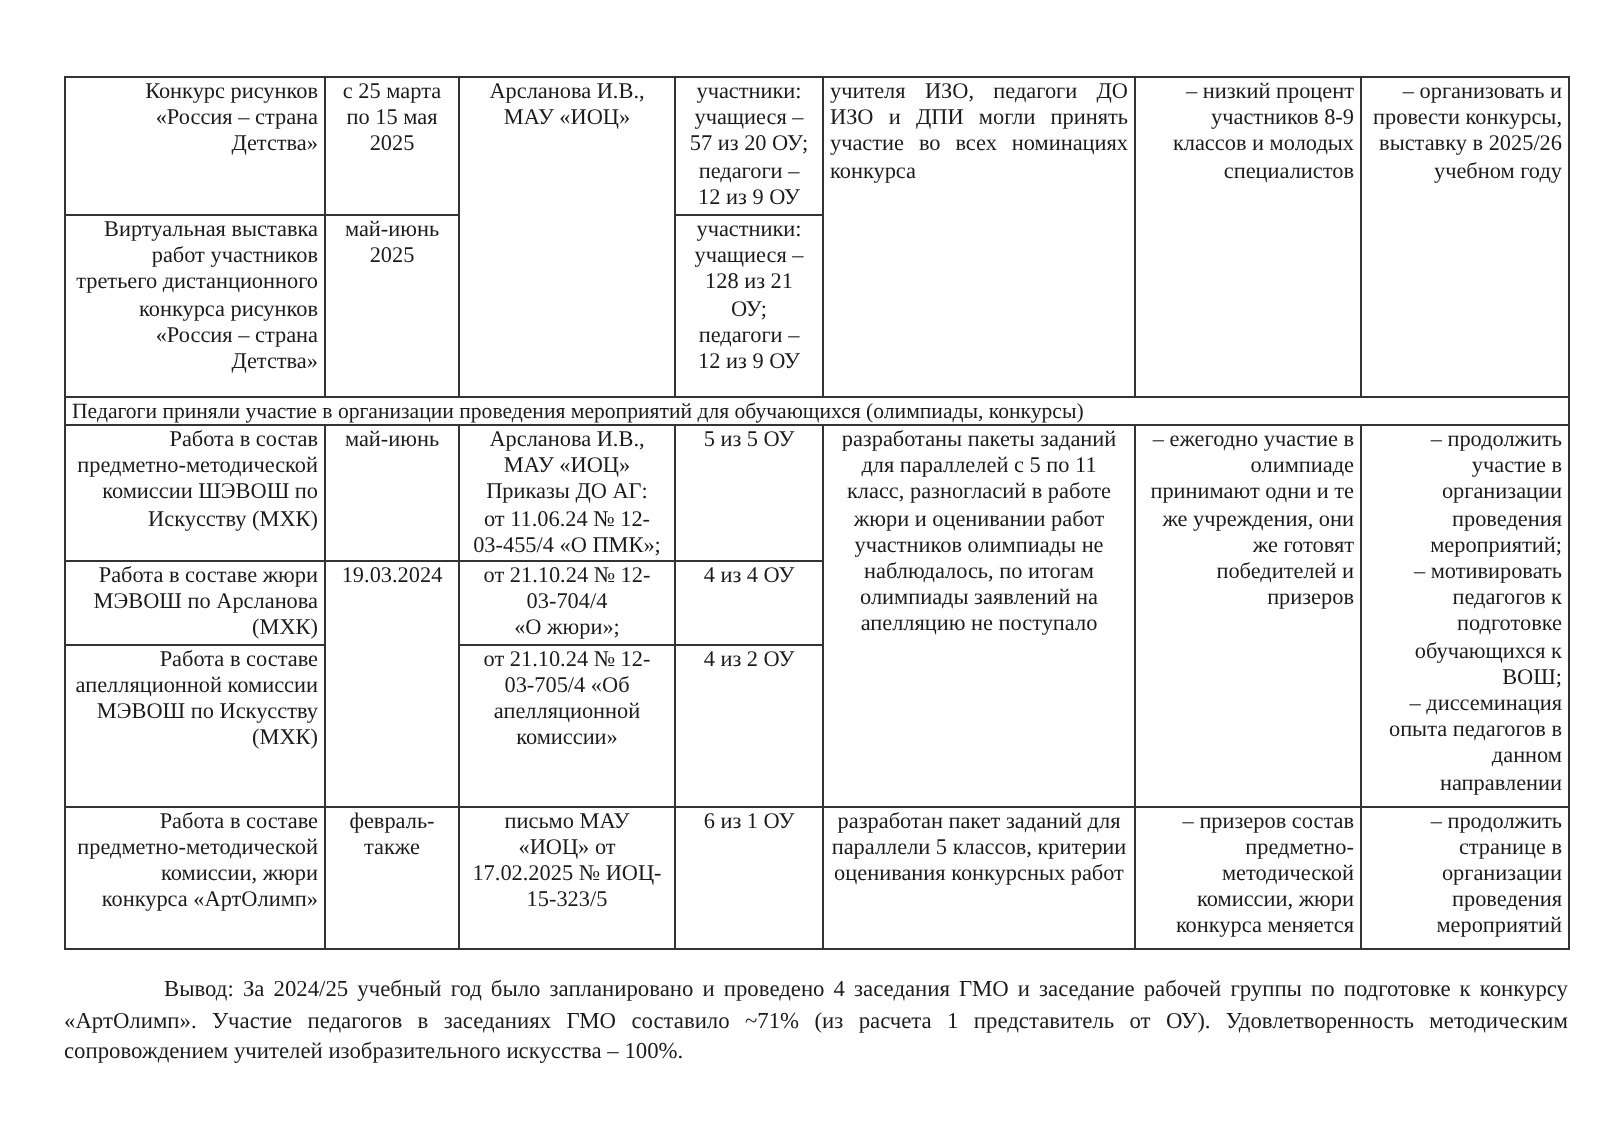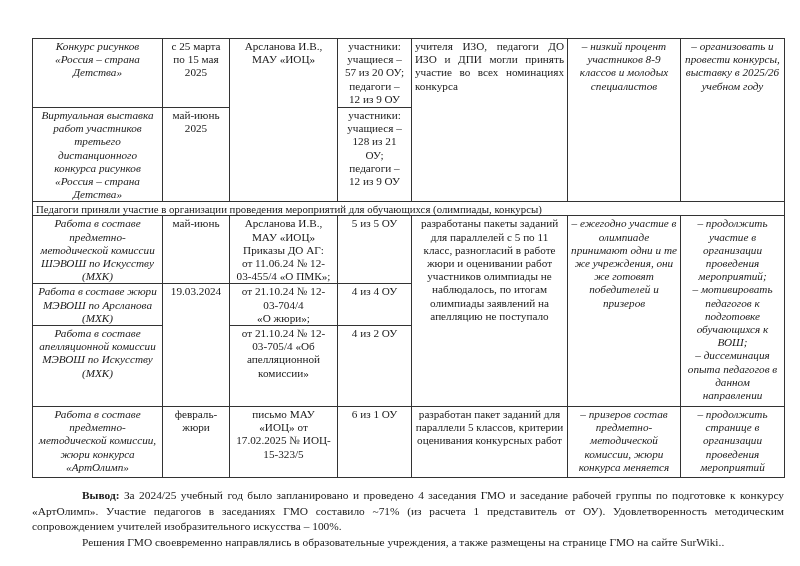--- a/index.html
+++ b/index.html
@@ -3,27 +3,27 @@
 <meta charset="utf-8">
 <style>
   html, body { margin: 0; padding: 0; background: #ffffff; }
   body { width: 800px; height: 566px; position: relative; overflow: hidden;
          font-family: "Liberation Serif", "DejaVu Serif", serif; color: #1a1a1a; }
   .page { position: absolute; left: 0; top: 0; width: 800px; height: 566px; }
   table.report { position: absolute; left: 32px; top: 38px; width: 752px;
                  border-collapse: collapse; table-layout: fixed; font-size: 11.2px; line-height: 13.2px; }
   table.report td { border: 1px solid #333; vertical-align: top; padding: 1px 3px 0 3px; }
   .c { text-align: center; }
-  .l { text-align: center; font-style: italic; }
+  .l { text-align: right; }
   .j { text-align: justify; }
   .section-row td { text-align: left; font-size: 10.8px; line-height: 12px; padding: 0 3px; }
   .cell-text { white-space: pre-line; }
   .conclusion { position: absolute; left: 32px; top: 488px; width: 752px; font-size: 11.4px; line-height: 15.6px; text-align: justify; }
   .conclusion p { margin: 0; text-indent: 50px; }
-  .conclusion b { font-weight: bold; margin-top: 40px; }
+  .conclusion b { font-weight: normal; margin-top: 40px; }
 </style>
 </head>
 <body>
 
 <div class="page">
   <table class="report">
     <colgroup>
       <col style="width:130px">
       <col style="width:67px">
       <col style="width:108px">
@@ -60,21 +60,21 @@
 ОУ;
 педагоги –
 12 из 9 ОУ</td>
     </tr>
 
     <tr class="section-row" style="height:13px">
       <td colspan="7">Педагоги приняли участие в организации проведения мероприятий для обучающихся (олимпиады, конкурсы)</td>
     </tr>
 
     <tr style="height:67px">
-      <td class="l cell-text">Работа в составе предметно-методической комиссии ШЭВОШ по Искусству (МХК)</td>
+      <td class="l cell-text">Работа в состав предметно-методической комиссии ШЭВОШ по Искусству (МХК)</td>
       <td class="c cell-text">май-июнь</td>
       <td class="c cell-text">Арсланова И.В.,
 МАУ «ИОЦ»
 Приказы ДО АГ:
 от 11.06.24 № 12-
 03-455/4 «О ПМК»;</td>
       <td class="c cell-text">5 из 5 ОУ</td>
       <td class="c" rowspan="3">разработаны пакеты заданий для параллелей с 5 по 11 класс, разногласий в работе жюри и оценивании работ участников олимпиады не наблюдалось, по итогам олимпиады заявлений на апелляцию не поступало</td>
       <td class="l" rowspan="3">– ежегодно участие в олимпиаде принимают одни и те же учреждения, они же готовят победителей и призеров</td>
       <td class="l cell-text" rowspan="3">– продолжить участие в организации проведения мероприятий;
@@ -94,30 +94,29 @@
       <td class="c cell-text">от 21.10.24 № 12-
 03-705/4 «Об
 апелляционной
 комиссии»</td>
       <td class="c cell-text">4 из 2 ОУ</td>
     </tr>
 
     <tr style="height:71px">
       <td class="l cell-text">Работа в составе предметно-методической комиссии,  жюри конкурса «АртОлимп»</td>
       <td class="c cell-text">февраль-
-жюри</td>
+также</td>
       <td class="c cell-text">письмо МАУ
 «ИОЦ» от
 17.02.2025 № ИОЦ-
 15-323/5</td>
       <td class="c cell-text">6 из 1 ОУ</td>
       <td class="c">разработан пакет заданий для параллели 5 классов, критерии оценивания конкурсных работ</td>
       <td class="l">– призеров состав предметно-методической комиссии, жюри конкурса  меняется</td>
       <td class="l">– продолжить странице в организации проведения мероприятий</td>
     </tr>
   </tbody>
     </table>
 
   <div class="conclusion">
     <p><b>Вывод:</b><span> За 2024/25 учебный год было запланировано и проведено 4 заседания ГМО и заседание рабочей группы по подготовке к конкурсу «АртОлимп». Участие педагогов в заседаниях ГМО составило ~71% (из расчета 1 представитель от ОУ). Удовлетворенность методическим сопровождением учителей изобразительного искусства – 100%.</span></p>
-    <p>Решения ГМО своевременно направлялись в образовательные учреждения, а также размещены на странице ГМО на сайте SurWiki..</p>
   </div>
 </div>
 
 </body></html>

